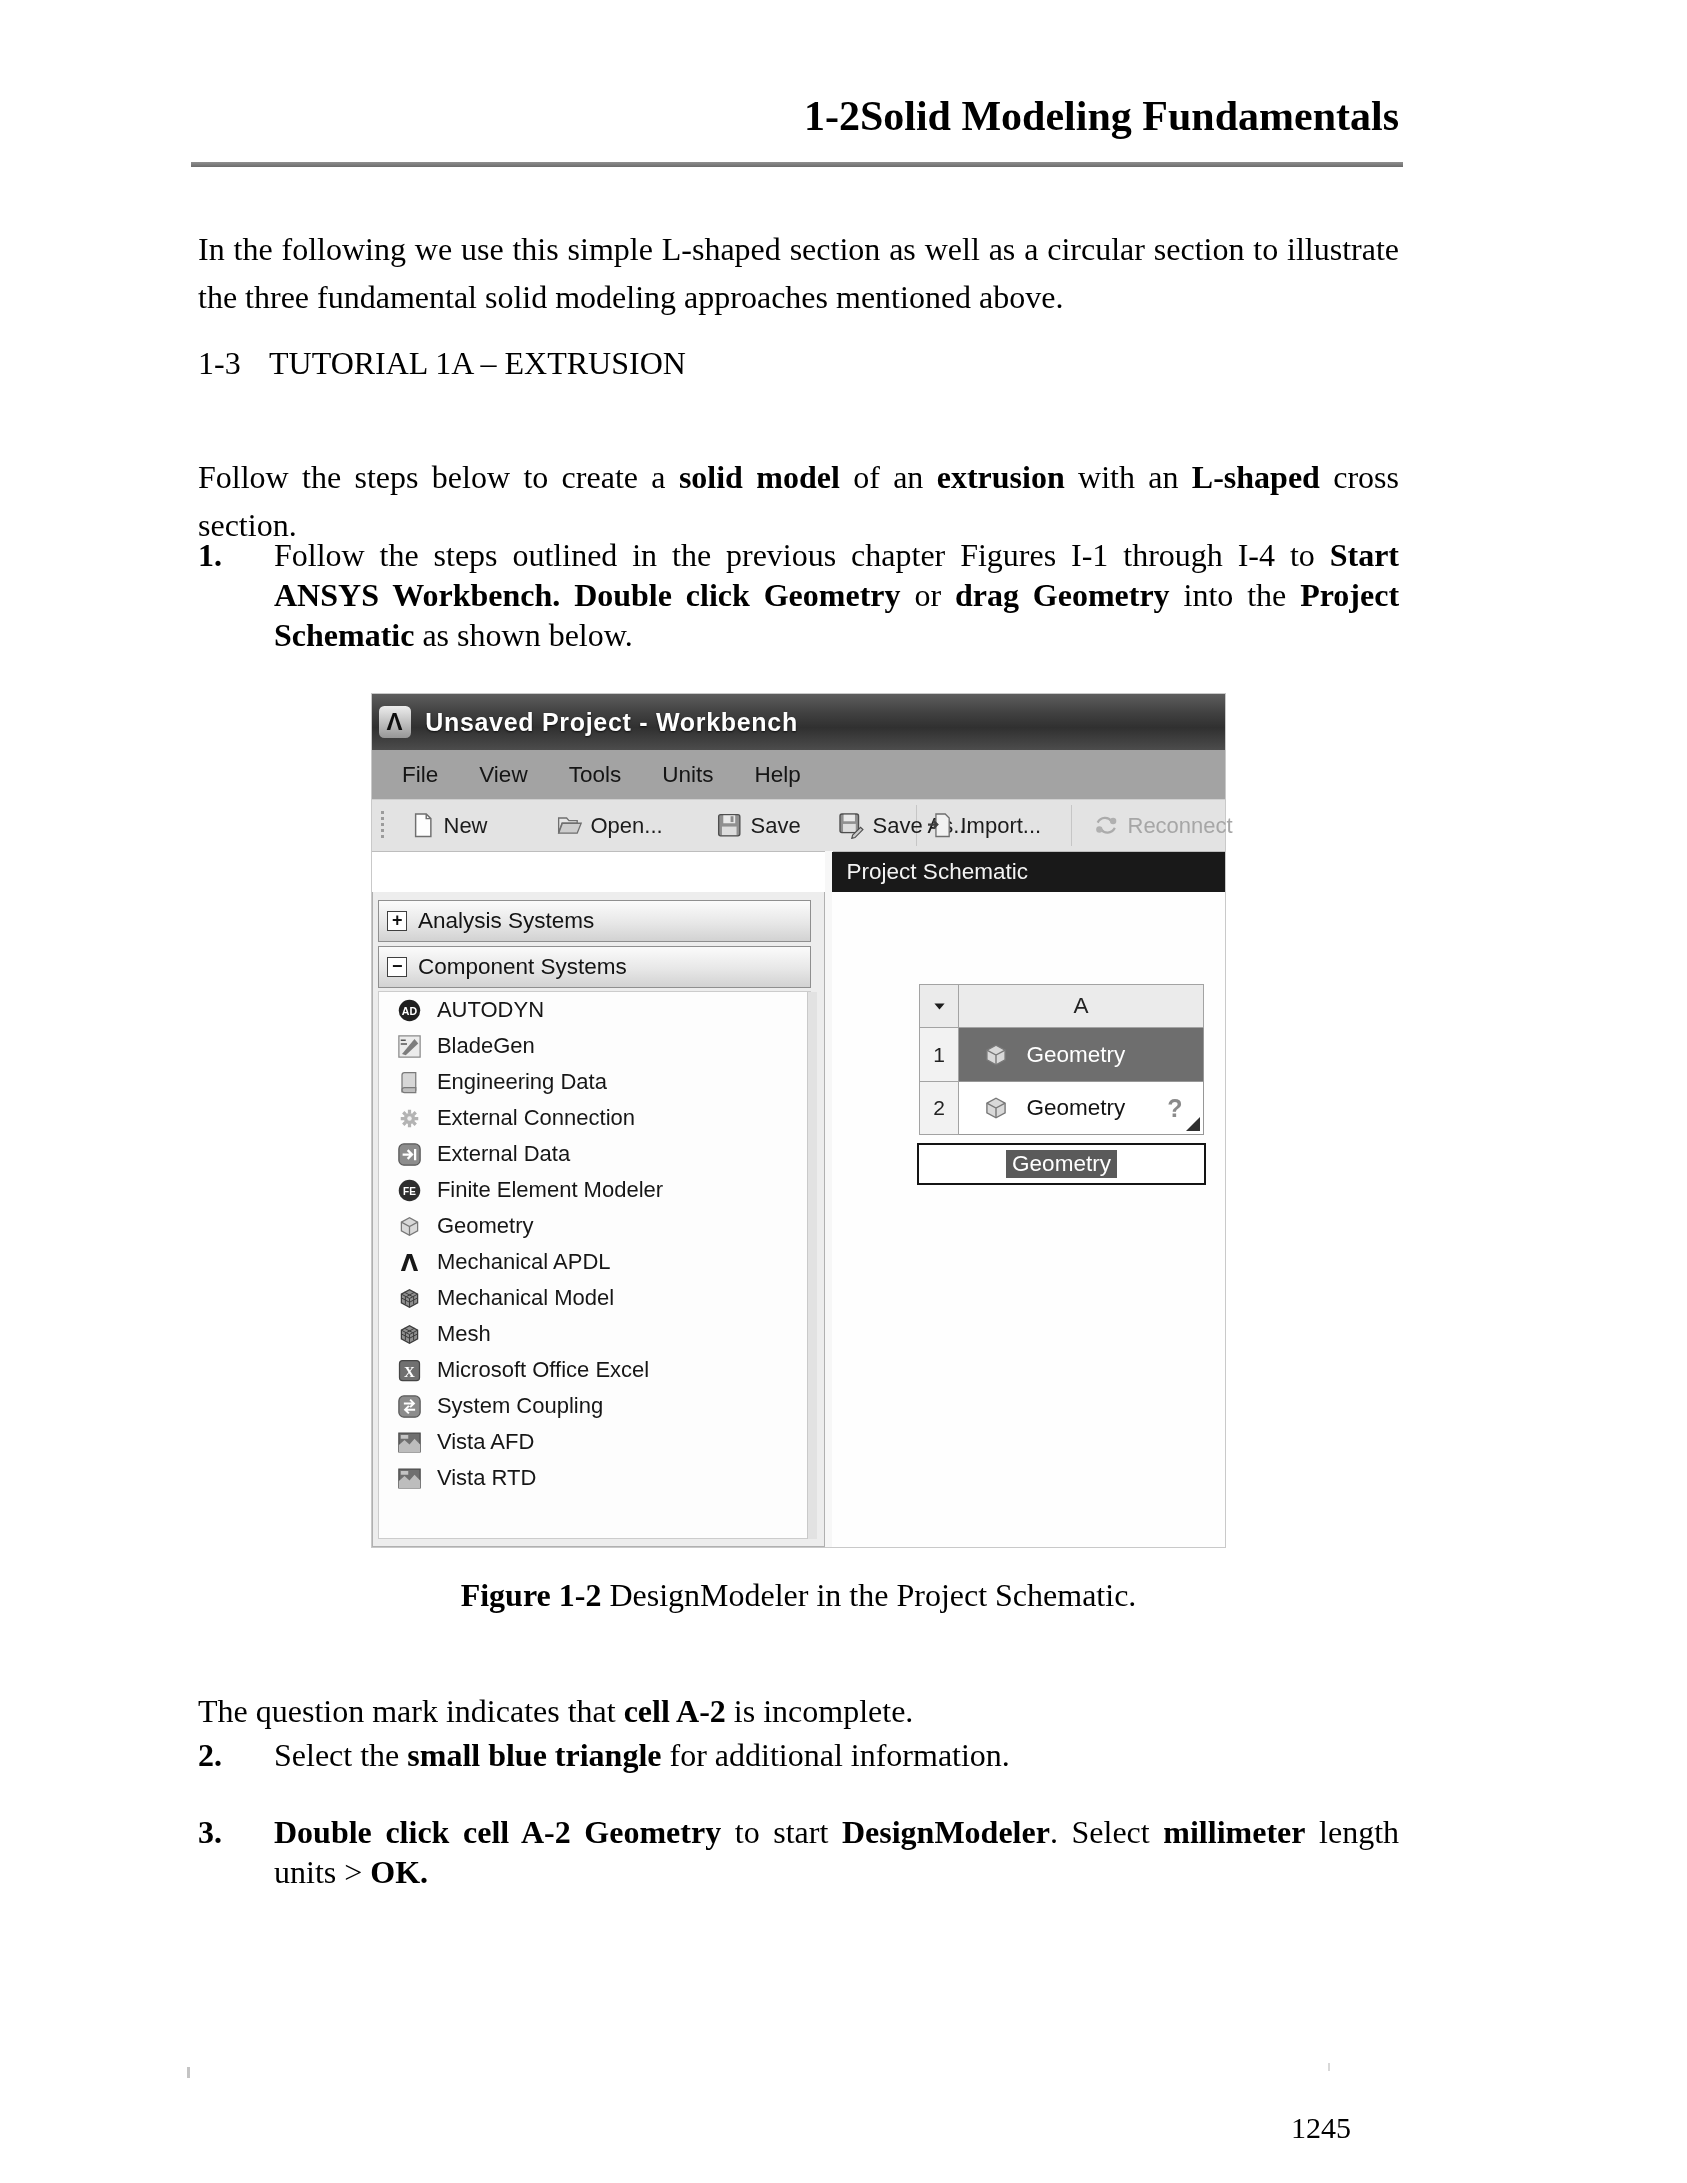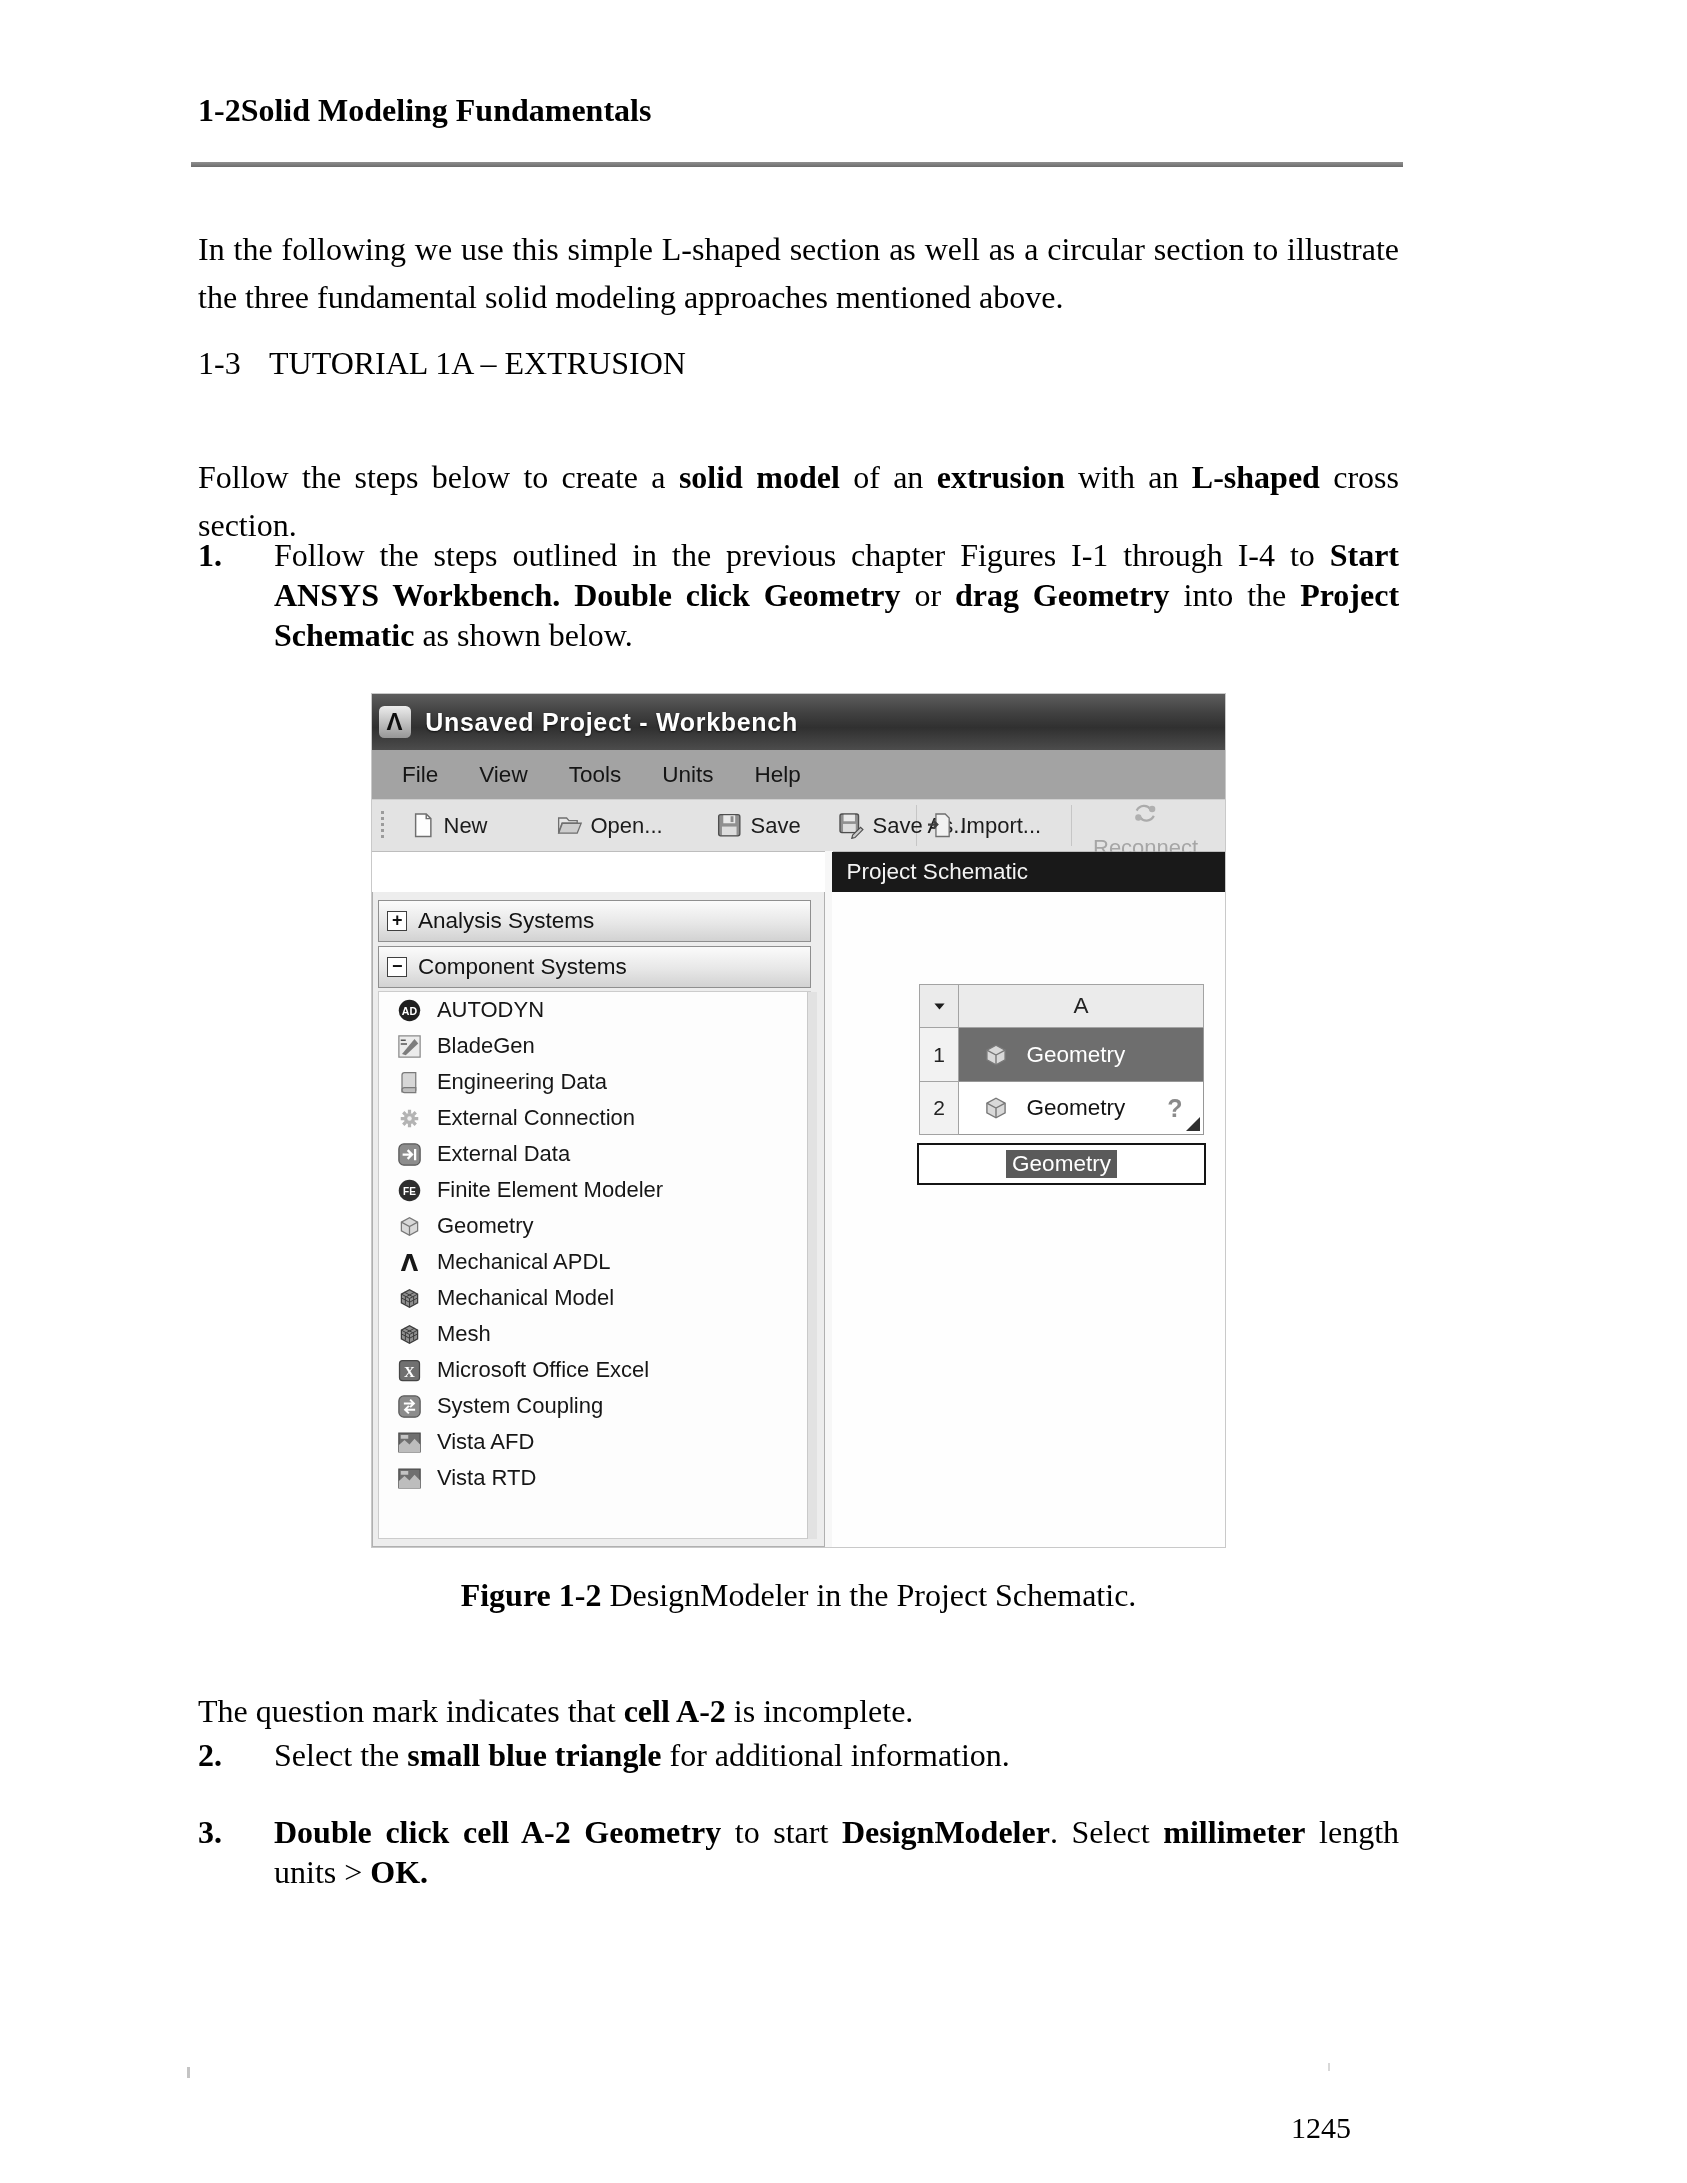--- a/index.html
+++ b/index.html
@@ -1,22 +1,22 @@
 <!DOCTYPE html>
 <html style="font-size:10.6px"><head>
 <meta charset="utf-8">
 <style>
   html,body{margin:0;padding:0;background:#888;}
   .page{position:relative;width:1687px;height:2183px;background:#ffffff;
         font-family:"Liberation Serif",serif;color:#000;overflow:hidden;}
   .content{position:absolute;left:198px;top:0;width:1201px;}
 
   
-  .hdr{position:absolute;top:92px;left:0;right:0;display:flex;justify-content:flex-start;
-       font-weight:bold;font-size:32px;}
+  .hdr{position:absolute;top:92px;left:0;right:0;display:flex;justify-content:flex-end;
+       font-weight:bold;font-size:42px;}
   .rule{position:absolute;top:162px;left:-6.6px;width:1212px;height:5.3px;
         background:linear-gradient(180deg,#8f8f8f,#6c6c6c);}
   .para{position:absolute;left:0;right:0;font-size:32px;line-height:48px;text-align:justify;}
   .intro{top:193px;}
   .lead{top:421px;}
   .note{top:1655px;text-align:left;}
   .sec{position:absolute;top:345px;left:0;display:flex;font-size:32px;font-weight:normal;}
   .sec-num{width:71px;flex:none;}
   .step{position:absolute;left:0;right:0;display:flex;font-size:32px;line-height:40px;}
   .step-num{width:76px;flex:none;font-weight:bold;}
@@ -46,21 +46,21 @@
   .menubar{position:absolute;top:56px;left:0;right:0;height:50px;background:#a3a3a3;
         border-bottom:1.3px solid #cfcfcf;display:flex;align-items:center;gap:41px;
         padding-left:30px;font-size:22.5px;color:#151515;}
   .toolbar{position:absolute;top:106px;left:0;right:0;height:52px;background:#e3e3e3;
         border-bottom:1.3px solid #bdbdbd;}
   .grip{position:absolute;left:9.3px;top:10.6px;width:2.6px;height:30px;
         background-image:repeating-linear-gradient(180deg,#9b9b9b 0 2.6px,transparent 2.6px 6px);}
   .tbtn{position:absolute;top:0;height:100%;display:flex;align-items:center;gap:8px;
         font-size:22px;color:#1c1c1c;white-space:nowrap;}
   .tbtn .ic{width:26.5px;height:26.5px;flex:none;}
-  .tbtn.dis{color:#a6a6a6;flex-direction:column;}
+  .tbtn.dis{color:#a6a6a6;}
   .tsep{position:absolute;top:5.3px;bottom:5.3px;width:1.3px;background:#c6c6c6;}
 
   .panes{position:absolute;top:157px;left:0;right:0;bottom:0;}
   .tbx{position:absolute;left:0;top:0;bottom:0;width:453px;}
   .tbx-hdr{position:absolute;top:1.3px;left:0;right:0;height:40px;padding-left:10.6px;
         background:linear-gradient(180deg,#ababab,#8d8d8d 55%,#bcbcbc);display:flex;align-items:center;
         font-size:24px;color:#fbfbfb;text-shadow:0 0.7px 1.3px #6a6a6a;}
   .tbx-ic{position:absolute;top:10.6px;width:20px;height:20px;}
   .tbx-body{position:absolute;top:41px;left:0;right:0;bottom:0;background:#ededed;
         border:1.3px solid #b0b0b0;border-top:none;}

